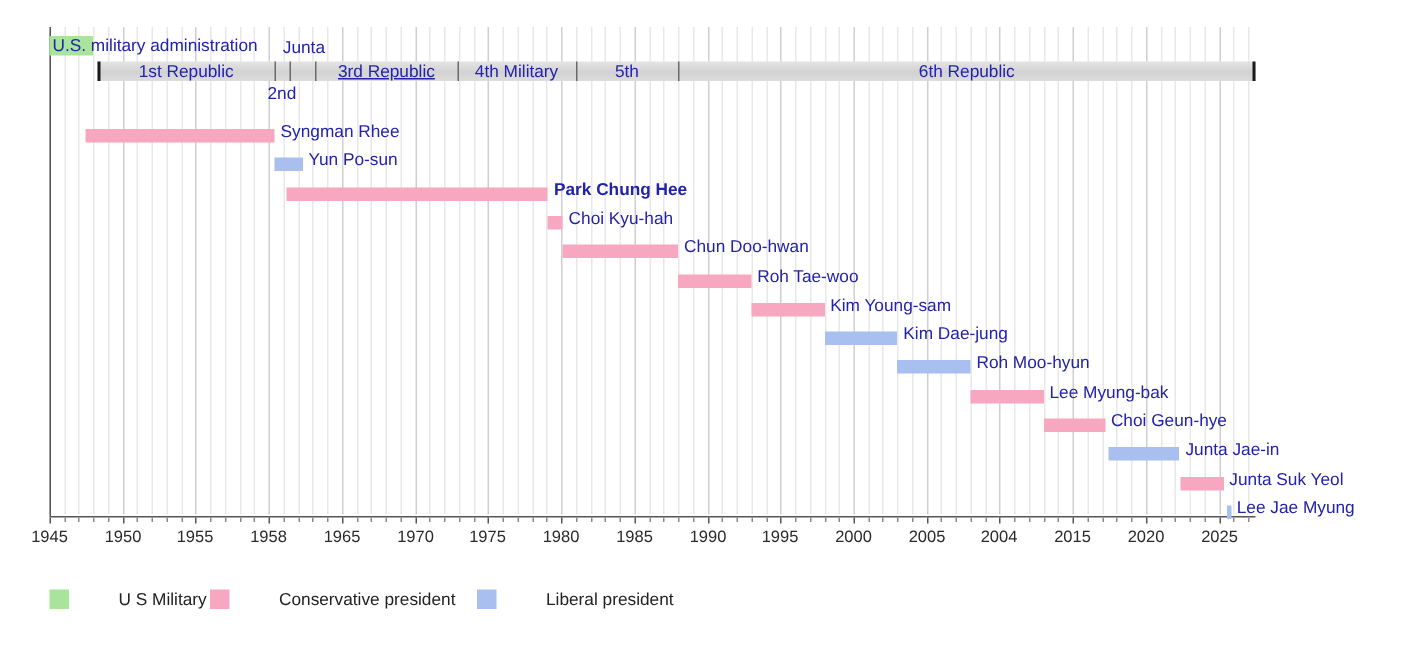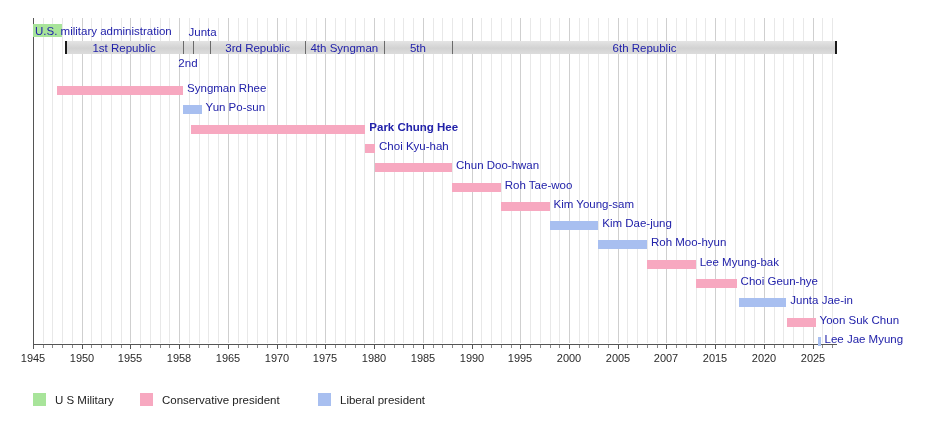--- a/index.html
+++ b/index.html
@@ -111,20 +111,21 @@
   }
   .legend-swatch {
     width: 13px; height: 13px;
     display: inline-block;
     margin-right: 9px;
   }
   .legend-text {
     font-size: 11.5px;
     color: #222222;
     white-space: nowrap;
+    margin-left: 24px;
   }
 </style>
 </head>
 <body>
 
 <div id="chart">
 
   <div id="gridlines">
       <div class="gridline major" style="left: 33px;"></div>
       <div class="gridline" style="left: 43px;"></div>
@@ -306,39 +307,39 @@
       <div class="tick-label" style="left: 179px;">1958</div>
       <div class="tick-label" style="left: 228px;">1965</div>
       <div class="tick-label" style="left: 277px;">1970</div>
       <div class="tick-label" style="left: 325px;">1975</div>
       <div class="tick-label" style="left: 374px;">1980</div>
       <div class="tick-label" style="left: 423px;">1985</div>
       <div class="tick-label" style="left: 472px;">1990</div>
       <div class="tick-label" style="left: 520px;">1995</div>
       <div class="tick-label" style="left: 569px;">2000</div>
       <div class="tick-label" style="left: 618px;">2005</div>
-      <div class="tick-label" style="left: 666px;">2007</div>
+      <div class="tick-label" style="left: 666px;">2004</div>
       <div class="tick-label" style="left: 715px;">2015</div>
       <div class="tick-label" style="left: 764px;">2020</div>
       <div class="tick-label" style="left: 813px;">2025</div>
     </div>
 
   <div id="eras">
       <div class="era-bar" style="left: 65.16px; width: 771.84px; top: 41px;"></div>
       <div class="era-tick" style="left: 65.16px; top: 41px;"></div>
       <div class="era-tick" style="left: 835px; top: 41px;"></div>
       <div class="era-label" style="left: 124.12px; top: 41.5px;">1st Republic</div>
       <div class="seg-div" style="left: 183px; top: 41px;"></div>
       <div class="era-label" style="left: 187.953px; top: 57px;">2nd</div>
       <div class="seg-div" style="left: 193px; top: 41px;"></div>
       <div class="era-label" style="left: 202.596px; top: 26px;">Junta</div>
       <div class="seg-div" style="left: 210px; top: 41px;"></div>
-      <div class="era-label" style="left: 257.633px; top: 41.5px;">3rd Republic</div>
+      <div class="era-label" style="left: 257.633px; top: 41.5px; text-decoration: underline;">3rd Republic</div>
       <div class="seg-div" style="left: 305px; top: 41px;"></div>
-      <div class="era-label" style="left: 344.367px; top: 41.5px;">4th Syngman</div>
+      <div class="era-label" style="left: 344.367px; top: 41.5px;">4th Military</div>
       <div class="seg-div" style="left: 384px; top: 41px;"></div>
       <div class="era-label" style="left: 417.945px; top: 41.5px;">5th</div>
       <div class="seg-div" style="left: 452px; top: 41px;"></div>
       <div class="era-label" style="left: 644.527px; top: 41.5px;">6th Republic</div>
       <div class="usmil-bar" style="left: 33px; width: 29.2364px; top: 24px; background: rgb(168, 228, 154);"></div>
       <div class="usmil-label" style="left: 35px; top: 24.5px;">U.S. military administration</div>
     </div>
 
   <div id="presidents">
       <div class="pres-bar cons" style="left: 57.3636px; width: 125.716px; top: 86px; background: rgb(247, 168, 192);"></div>
@@ -359,21 +360,21 @@
       <div class="pres-label" style="left: 602.236px; top: 217.1px;">Kim Dae-jung</div>
       <div class="pres-bar lib" style="left: 598.236px; width: 48.7273px; top: 240.4px; background: rgb(168, 191, 240);"></div>
       <div class="pres-label" style="left: 650.964px; top: 236.4px;">Roh Moo-hyun</div>
       <div class="pres-bar cons" style="left: 646.964px; width: 48.7273px; top: 259.7px; background: rgb(247, 168, 192);"></div>
       <div class="pres-label" style="left: 699.691px; top: 255.7px;">Lee Myung-bak</div>
       <div class="pres-bar cons" style="left: 695.691px; width: 40.9309px; top: 279px; background: rgb(247, 168, 192);"></div>
       <div class="pres-label" style="left: 740.622px; top: 275px;">Choi Geun-hye</div>
       <div class="pres-bar lib" style="left: 738.571px; width: 47.7527px; top: 298.3px; background: rgb(168, 191, 240);"></div>
       <div class="pres-label" style="left: 790.324px; top: 294.3px;">Junta Jae-in</div>
       <div class="pres-bar cons" style="left: 787.298px; width: 28.2618px; top: 317.6px; background: rgb(247, 168, 192);"></div>
-      <div class="pres-label" style="left: 819.56px; top: 313.6px;">Yoon Suk Chun</div>
+      <div class="pres-label" style="left: 819.56px; top: 313.6px;">Junta Suk Yeol</div>
       <div class="pres-bar lib" style="left: 817.509px; width: 3px; top: 336.9px; background: rgb(168, 191, 240);"></div>
       <div class="pres-label" style="left: 824.509px; top: 332.9px;">Lee Jae Myung</div>
     </div>
 
   <div id="legend-group">
       <div class="legend" style="left: 33px;">
         <span class="legend-swatch" style="background: rgb(168, 228, 154);"></span>
         <span class="legend-text">U S Military</span>
       </div>
       <div class="legend" style="left: 140px;">

